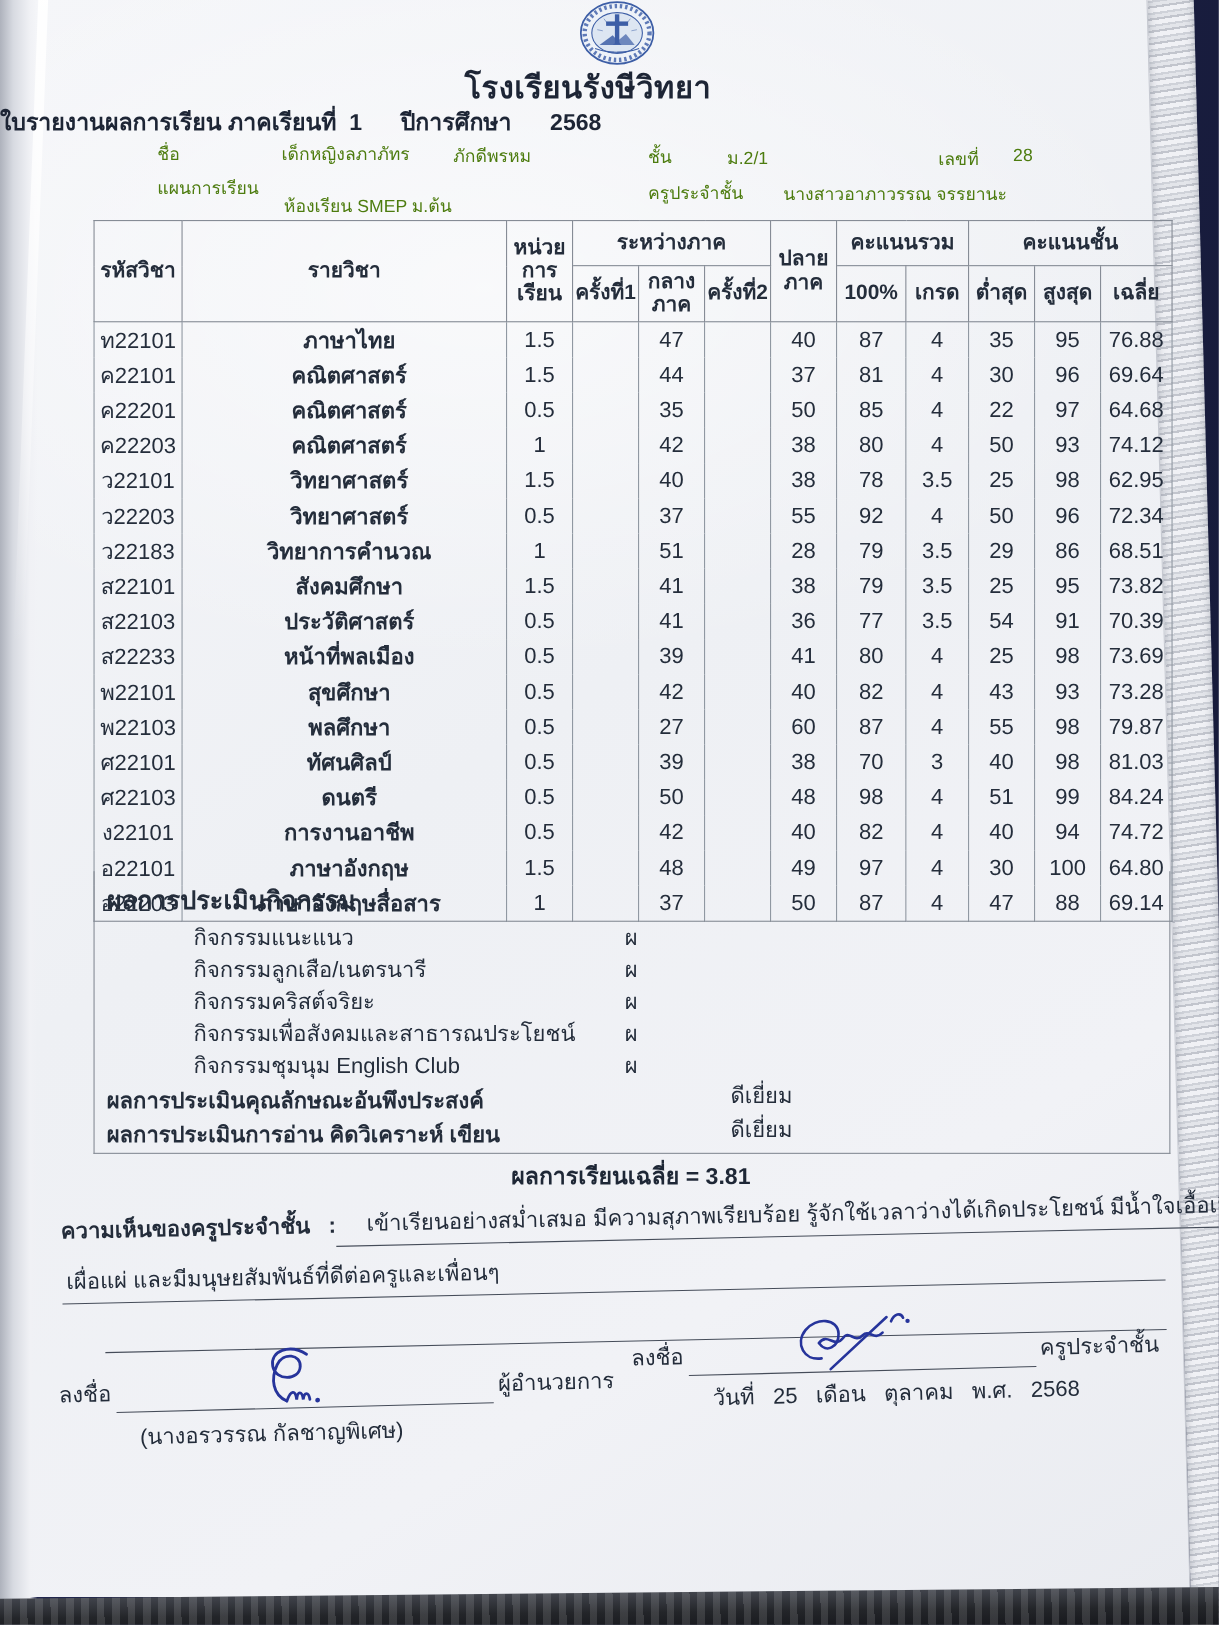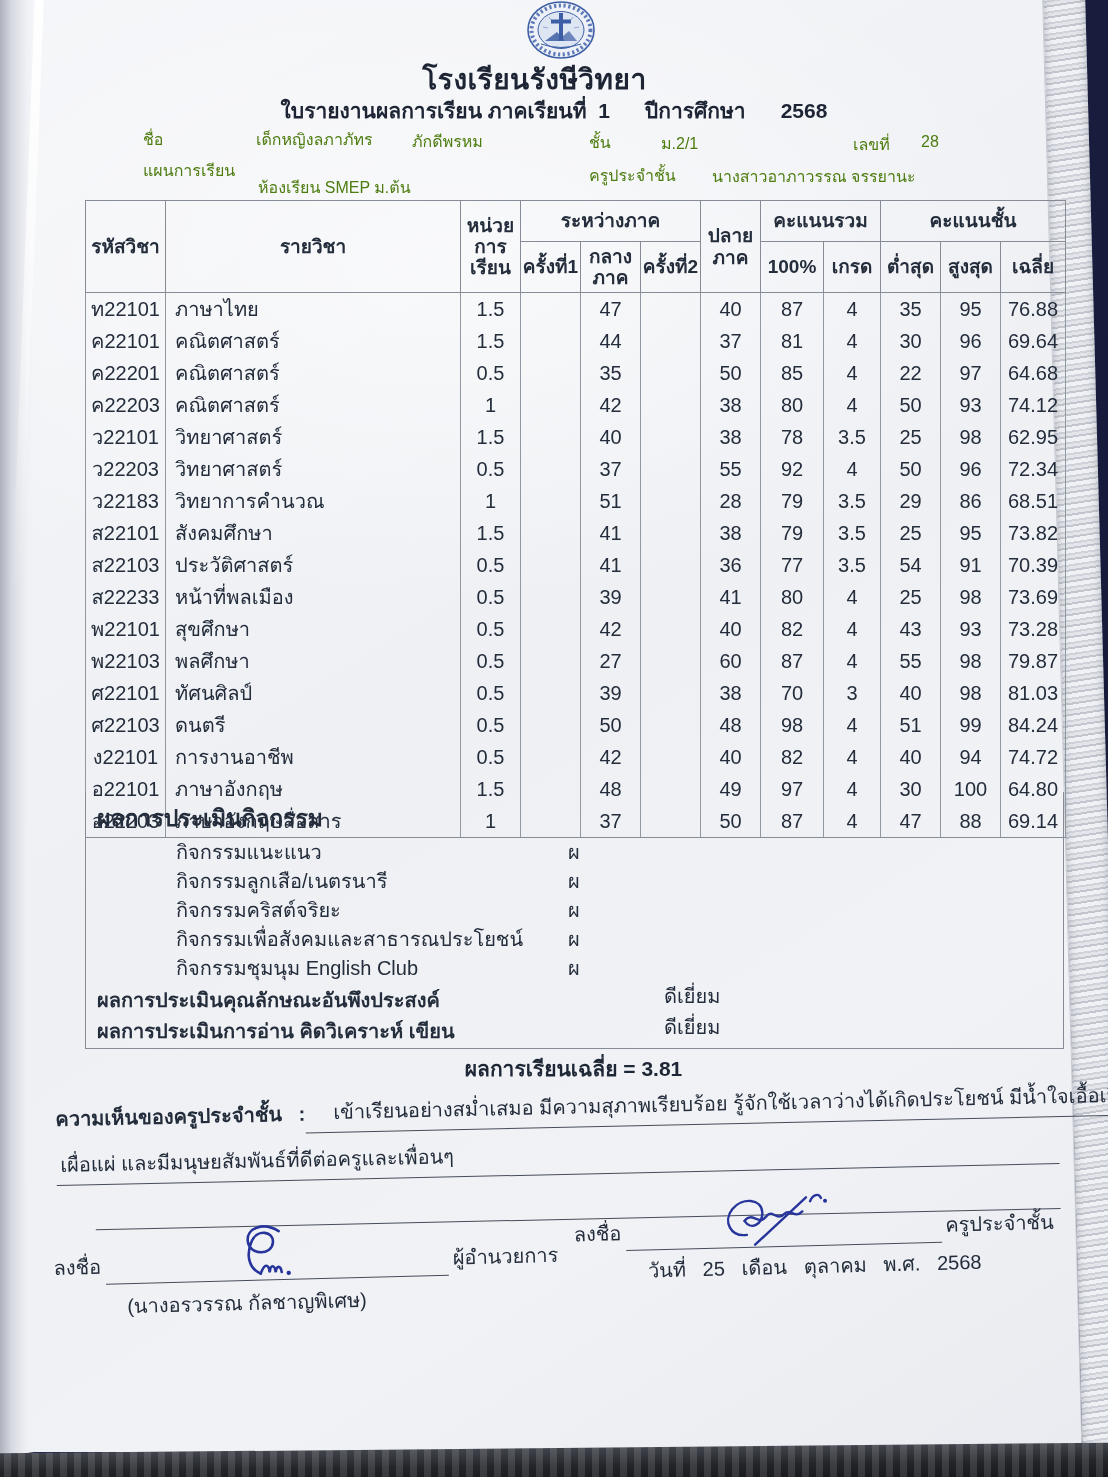--- a/index.html
+++ b/index.html
@@ -42,21 +42,21 @@
   }
   
   .content{position:absolute;inset:0;}
   .abs{position:absolute;white-space:nowrap;}
   .pre{white-space:pre;}
   .preline{white-space:pre-line;}
 
   .logo{position:absolute;left:525px;top:1px;width:72px;height:60px;}
 
   .school-name{left:0;top:57px;width:1069px;text-align:center;font-size:28px;font-weight:bold;color:#1d2535;letter-spacing:.5px;}
-  .report-title{left:0;top:94px;width:1108px;text-align:center;font-size:21px;font-weight:bold;color:#1d2535;}
+  .report-title{left:0;top:94px;width:1108px;font-size:21px;font-weight:bold;color:#1d2535;}
 
   .info{font-size:16px;color:#4d7c0f;}
 
   
   table.grades{
     position:absolute;left:85px;top:200px;width:980px;
     border-collapse:collapse;table-layout:fixed;
     font-size:19px;color:#242d3b;
   }
   table.grades th,table.grades td{padding:0;}
@@ -66,21 +66,21 @@
   }
   table.grades thead tr:nth-child(1) th{height:40px;}
   table.grades thead tr:nth-child(2) th{height:50px;}
   table.grades tbody td{
     border-left:1px solid #9098a2;border-right:1px solid #9098a2;
     height:29.5px;vertical-align:middle;
   }
   table.grades tbody tr:last-child td{border-bottom:1px solid #868c96;}
   table.grades{border:1.5px solid #7b818b;}
   .c-code{text-align:center;font-size:20px;}
-  .c-name{text-align:left;padding-left:9px !important;font-size:20px;}
+  .c-name{text-align:center;padding-left:9px !important;font-size:20px;font-weight:bold;}
   .c-num{text-align:center;font-size:20px;}
 
   
   .activities-box{
     position:absolute;left:85px;top:792px;width:977px;height:256px;
     border:1.5px solid #868c96;border-top:none;font-size:20px;color:#242d3b;
   }
   .act-header{position:absolute;left:11px;top:8px;font-size:23px;font-weight:bold;}
   .act-list{position:absolute;left:0;top:44px;width:100%;}
   .act-row{position:relative;height:29px;}

